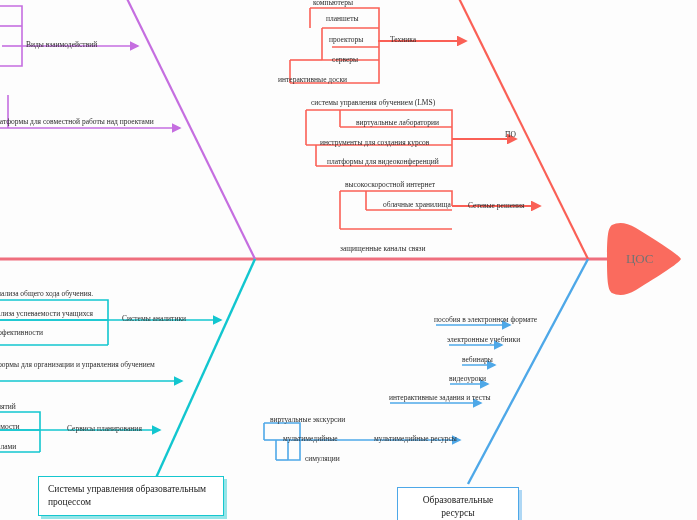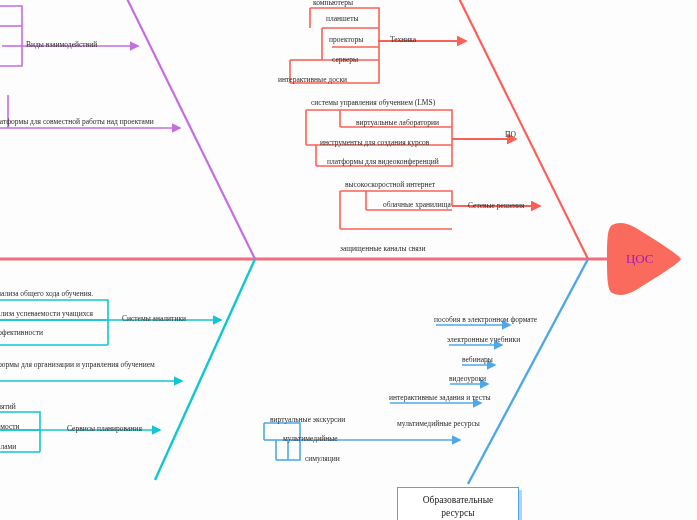--- a/index.html
+++ b/index.html
@@ -17,21 +17,21 @@
     font-size:7.5px;
     color:#2b2b2b;
     white-space:nowrap;
     line-height:1.15;
   }
   .lbl.cat{font-size:7.5px;}
   .headtext{
     position:absolute;
     font-family:"Liberation Serif","DejaVu Serif",serif;
     font-size:13px;
-    color:#a21caf;
+    color:#737373;
     white-space:nowrap;
   }
   .endbox{
     position:absolute;
     box-sizing:border-box;
     background:#ffffff;
     border:1.2px solid #3aa9e0;
     padding:6px 9px;
     font-family:"Liberation Serif","DejaVu Serif",serif;
     font-size:9.5px;
@@ -198,20 +198,21 @@
   <div class="lbl" style="left:-3px;top:403px;">нятий</div>
   <div class="lbl" style="left:-3px;top:423px;">емости</div>
   <div class="lbl" style="left:-3px;top:443px;">алами</div>
 
   <div class="lbl" style="left:434px;top:316px;">пособия в электронном формате</div>
   <div class="lbl" style="left:447px;top:336px;">электронные учебники</div>
   <div class="lbl" style="left:462px;top:356px;">вебинары</div>
   <div class="lbl" style="left:449px;top:375px;">видеоуроки</div>
   <div class="lbl" style="left:389px;top:394px;">интерактивные задания и тесты</div>
 
-  <div class="lbl cat" style="left:374px;top:420px;margin-left:23px;">мультимедийные ресурсы</div>
+  <div class="lbl cat" style="left:374px;top:435px;">мультимедийные ресурсы</div>
   <div class="lbl" style="left:270px;top:416px;text-align:center;">виртуальные экскурсии</div>
   <div class="lbl" style="left:283px;top:435px;">мультимедийные</div>
   <div class="lbl" style="left:305px;top:455px;">симуляции</div>
 
+  <div class="endbox teal" style="left:38px;top:476px;width:186px;">Системы управления образовательным процессом</div>
   <div class="endbox blue" style="left:397px;top:487px;width:122px;text-align:center;">Образовательные ресурсы</div>
 
 </div>
 
 </body></html>

